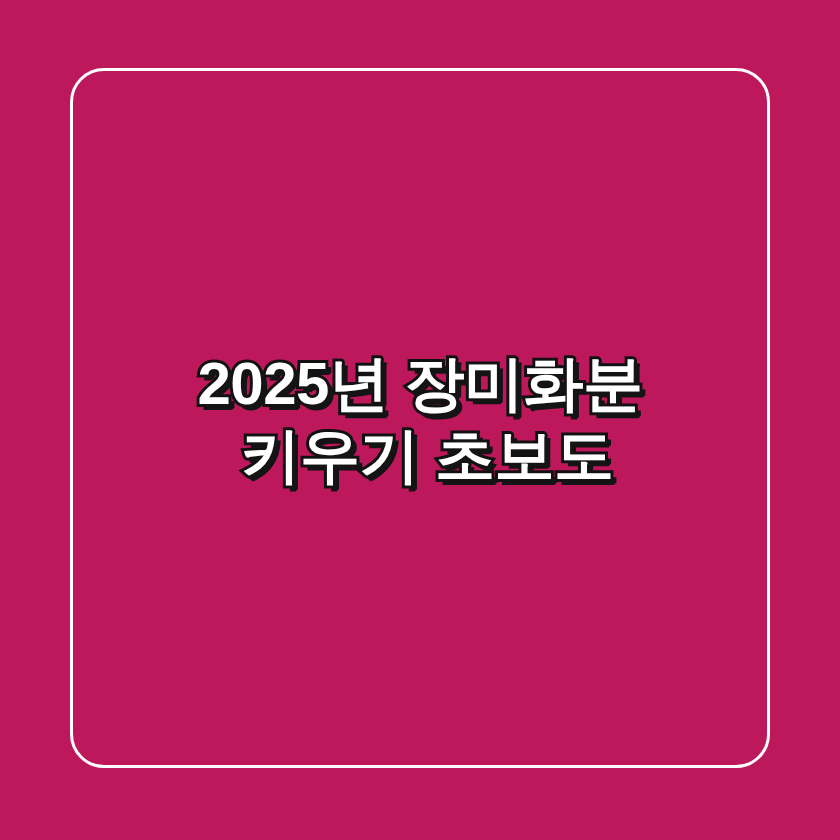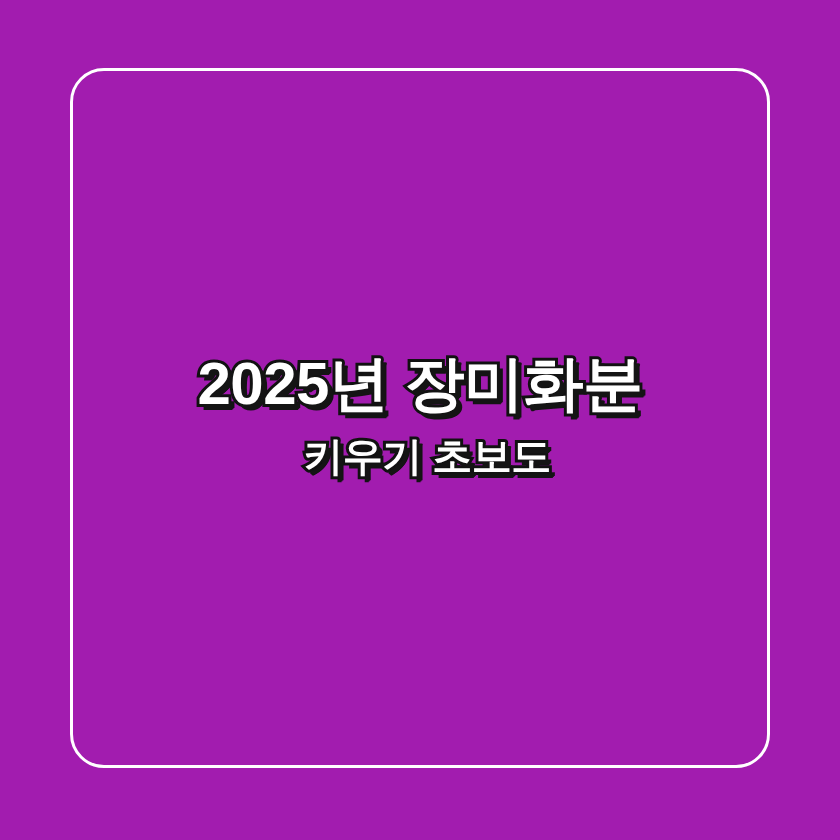--- a/index.html
+++ b/index.html
@@ -10,21 +10,21 @@
     width: 840px;
     height: 840px;
     overflow: hidden;
     font-family: "Liberation Sans", sans-serif;
   }
 
   .poster {
     position: relative;
     width: 840px;
     height: 840px;
-    background: #a21caf;
+    background: #be185d;
     box-sizing: border-box;
   }
 
   
   .frame {
     position: absolute;
     left: 70px;
     top: 68px;
     width: 700px;
     height: 700px;
@@ -60,21 +60,21 @@
     
     -webkit-text-stroke: 6px #111111;
     paint-order: stroke fill;
     text-shadow:
        5px 5px 0 #141414,
        4px 6px 0 #141414,
        6px 4px 0 #141414;
   }
 
   .line-1 { font-size: 60px; }
-  .line-2 { font-size: 40px; margin-left: 14px; }
+  .line-2 { font-size: 60px; margin-left: 14px; }
   .line-3 { font-size: 60px; }
 </style>
 </head>
 <body>
 
 <div class="poster">
 
   <div class="frame"></div>
 
   <div class="title-block">

